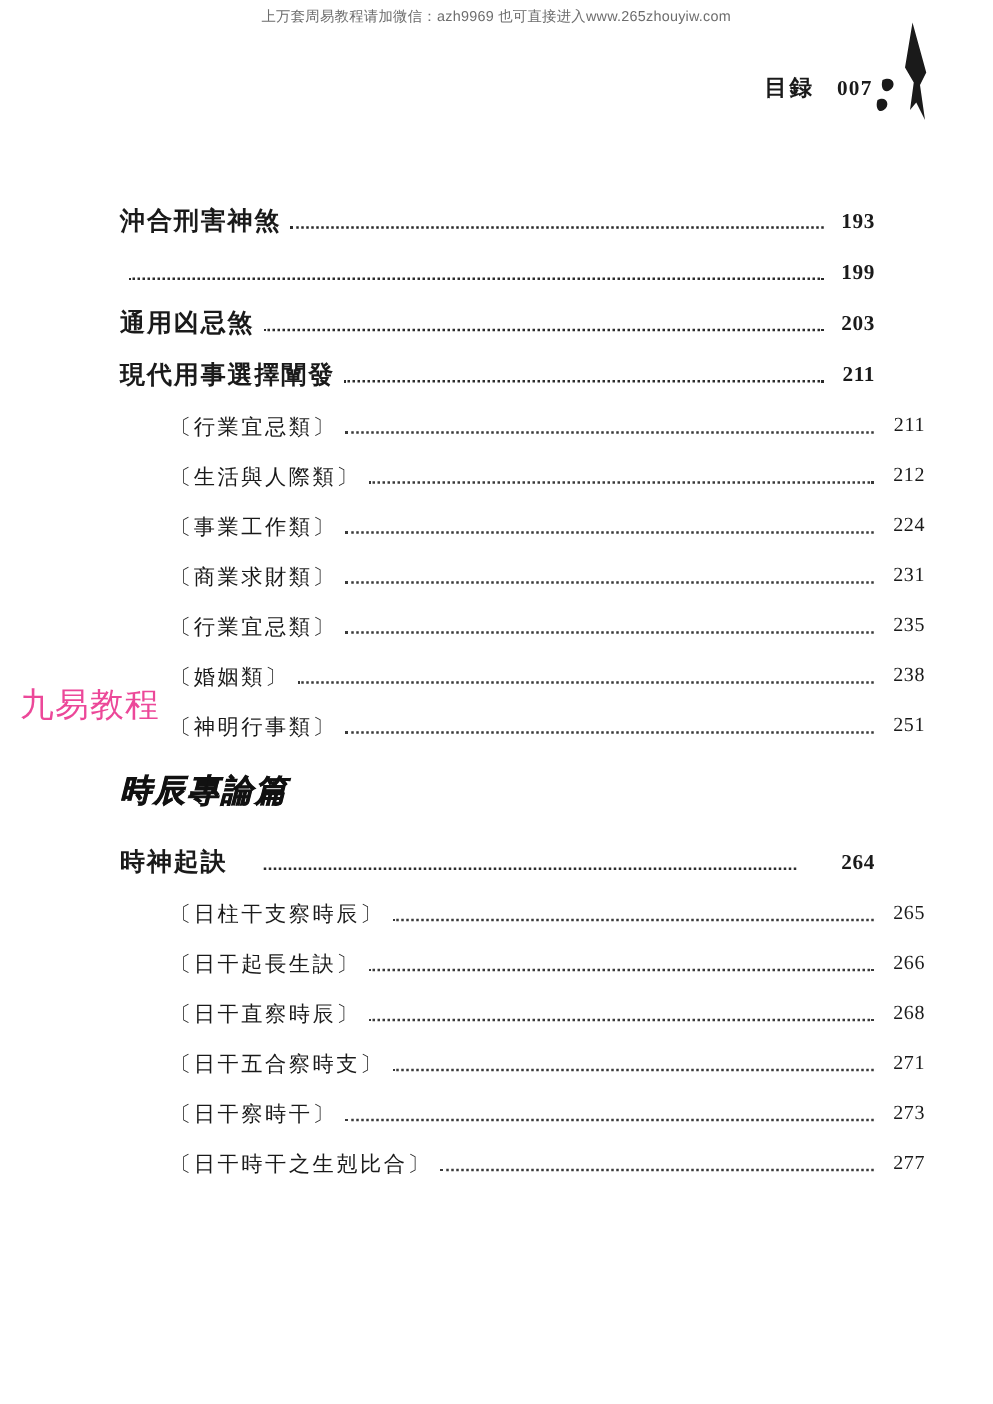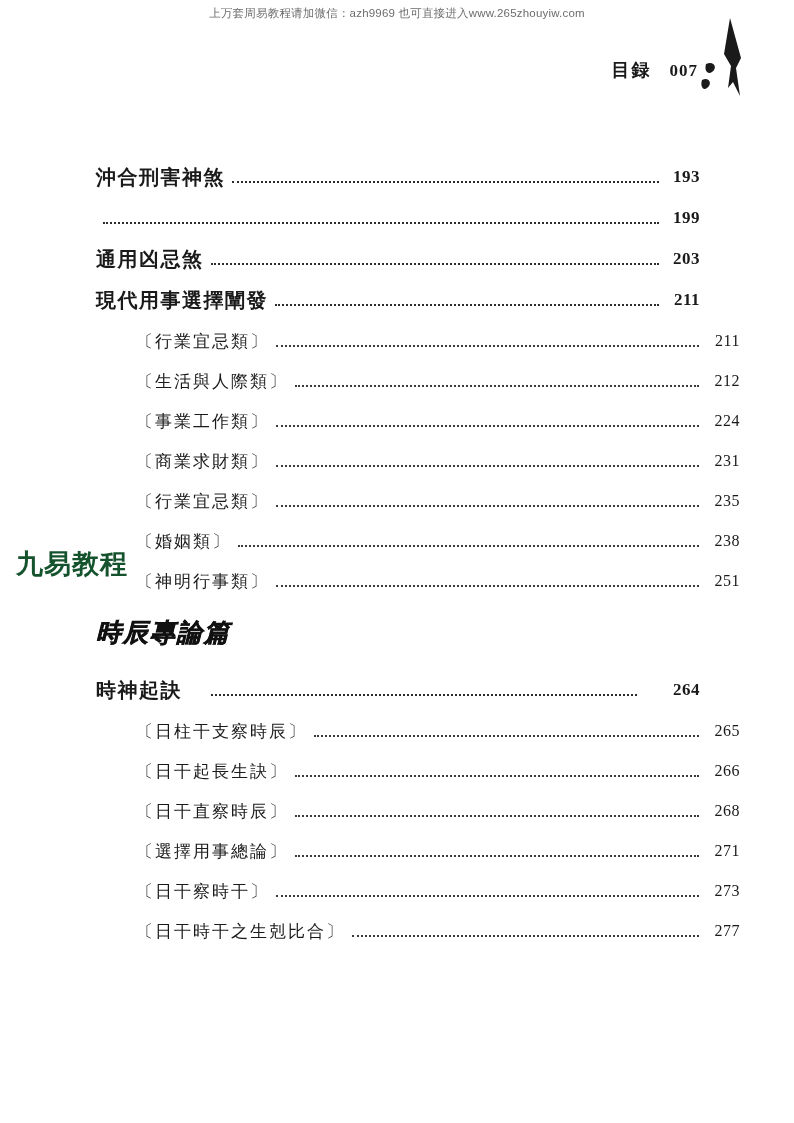--- a/index.html
+++ b/index.html
@@ -149,22 +149,22 @@
   
   .gap-top { margin-top: 8px; gap: 22px; }
 
   
   .red-watermark {
     position: absolute;
     left: 16px;
     top: 546px;
     font-family: "Liberation Sans", sans-serif;
     font-size: 27px;
-    font-weight: bold;
-    color: #14532d;
+    font-weight: normal;
+    color: #ec4899;
     letter-spacing: 1px;
     white-space: nowrap;
   }
 </style>
 </head>
 <body>
 
 <div class="page">
 
   <div class="top-watermark">上万套周易教程请加微信：azh9969   也可直接进入www.265zhouyiw.com</div>
@@ -272,21 +272,21 @@
       <span class="page-num">266</span>
     </div>
 
     <div class="toc-row lvl2">
       <span class="title">〔日干直察時辰〕</span>
       <span class="dots"></span>
       <span class="page-num">268</span>
     </div>
 
     <div class="toc-row lvl2">
-      <span class="title">〔選擇用事總論〕</span>
+      <span class="title">〔日干五合察時支〕</span>
       <span class="dots"></span>
       <span class="page-num">271</span>
     </div>
 
     <div class="toc-row lvl2">
       <span class="title">〔日干察時干〕</span>
       <span class="dots"></span>
       <span class="page-num">273</span>
     </div>
 

